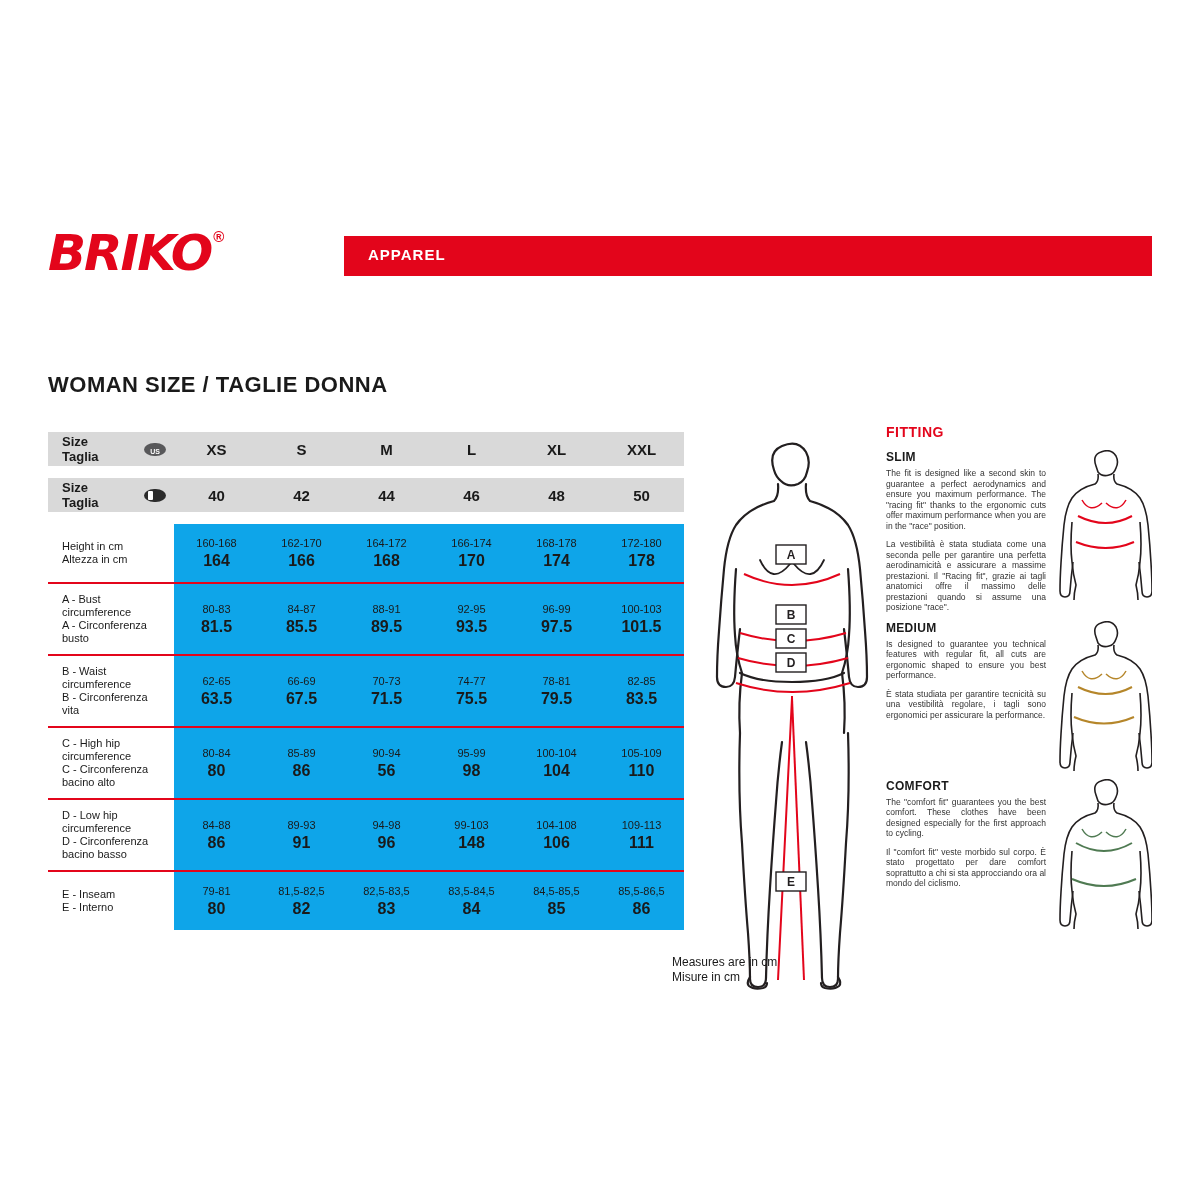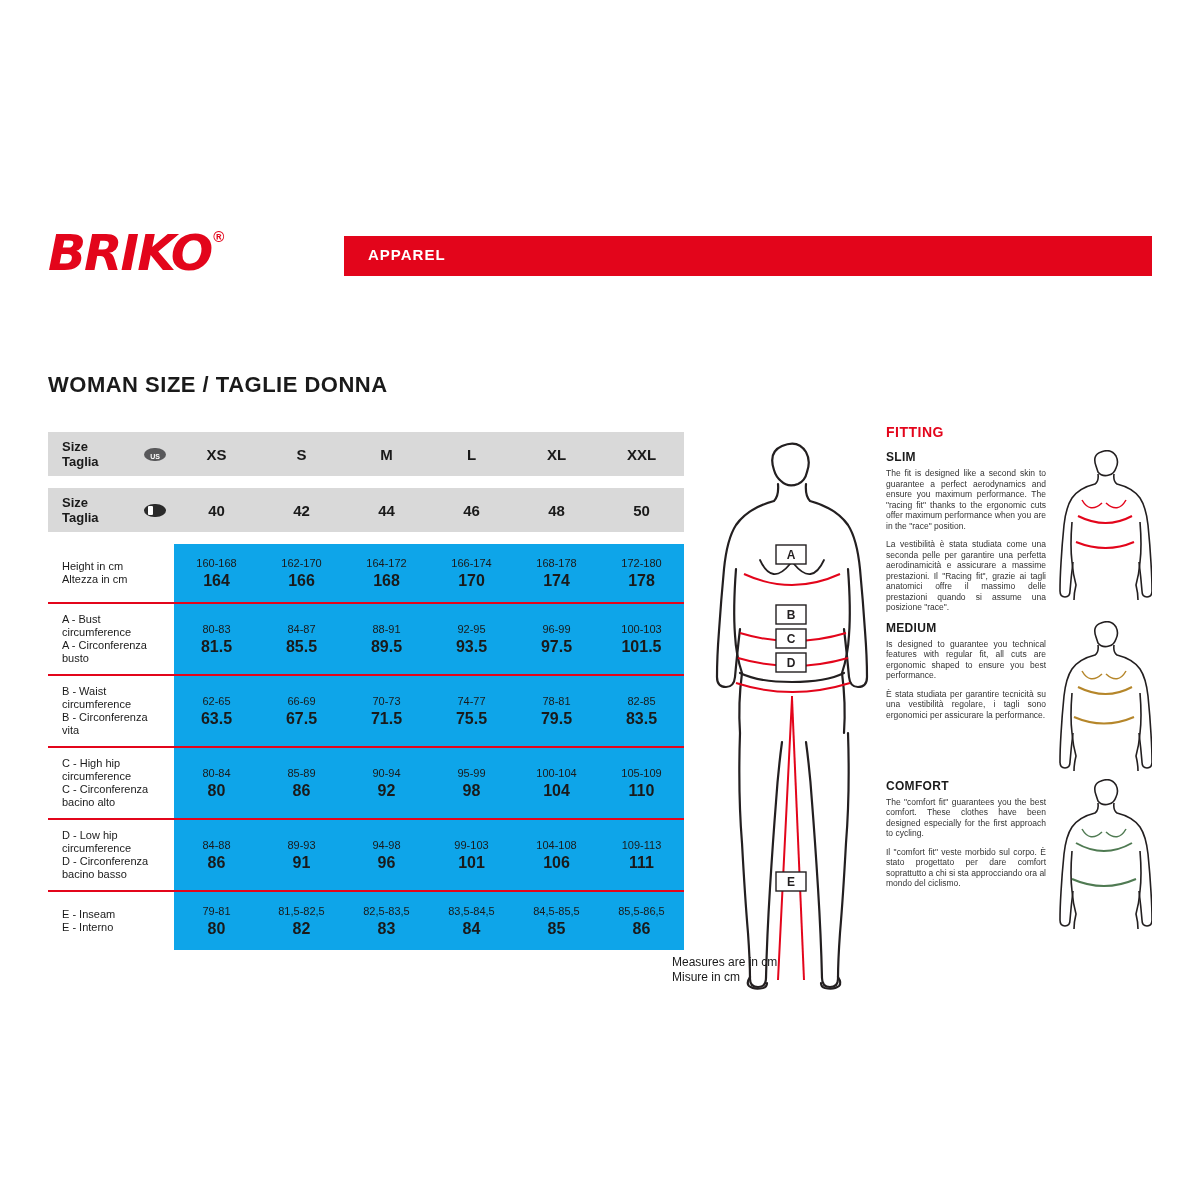--- a/index.html
+++ b/index.html
@@ -47,21 +47,21 @@
   
   .table-zone{position:absolute;left:48px;top:432px;width:636px;}
   table.size-table{
     border-collapse:collapse;width:636px;
     table-layout:fixed;
   }
   table.size-table col.lbl{width:126px;}
   table.size-table col.sz{width:85px;}
   .size-table td{padding:0;vertical-align:middle;}
 
-  .hdr-row td{background:#d9d9d9;height:44px;}
+  .hdr-row td{background:#d9d9d9;height:34px;}
   .hdr-row td.lbl{
     padding-left:14px;font-size:13px;font-weight:bold;line-height:15px;
   }
   .hdr-row td.sz{
     text-align:center;font-size:15px;font-weight:bold;
   }
   .ovalflag{
     display:inline-block;width:22px;height:13px;border-radius:11px/7px;
     background:#58585a;position:relative;vertical-align:middle;
   }
@@ -315,21 +315,21 @@
           <td class="sz">
               <span class="rng">80-84</span>
               <span class="val">80</span>
             </td>
           <td class="sz">
               <span class="rng">85-89</span>
               <span class="val">86</span>
             </td>
           <td class="sz">
               <span class="rng">90-94</span>
-              <span class="val">92</span>
+              <span class="val">56</span>
             </td>
           <td class="sz">
               <span class="rng">95-99</span>
               <span class="val">98</span>
             </td>
           <td class="sz">
               <span class="rng">100-104</span>
               <span class="val">104</span>
             </td>
           <td class="sz">
@@ -357,21 +357,21 @@
           <td class="sz">
               <span class="rng">89-93</span>
               <span class="val">91</span>
             </td>
           <td class="sz">
               <span class="rng">94-98</span>
               <span class="val">96</span>
             </td>
           <td class="sz">
               <span class="rng">99-103</span>
-              <span class="val">101</span>
+              <span class="val">148</span>
             </td>
           <td class="sz">
               <span class="rng">104-108</span>
               <span class="val">106</span>
             </td>
           <td class="sz">
               <span class="rng">109-113</span>
               <span class="val">111</span>
             </td>
         </tr>

